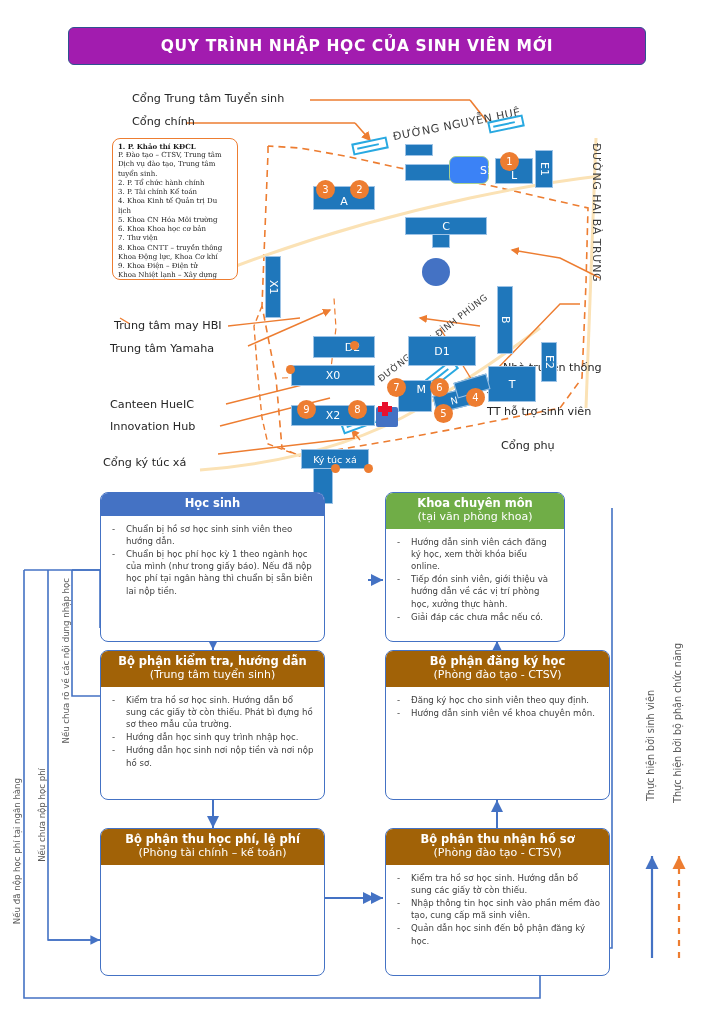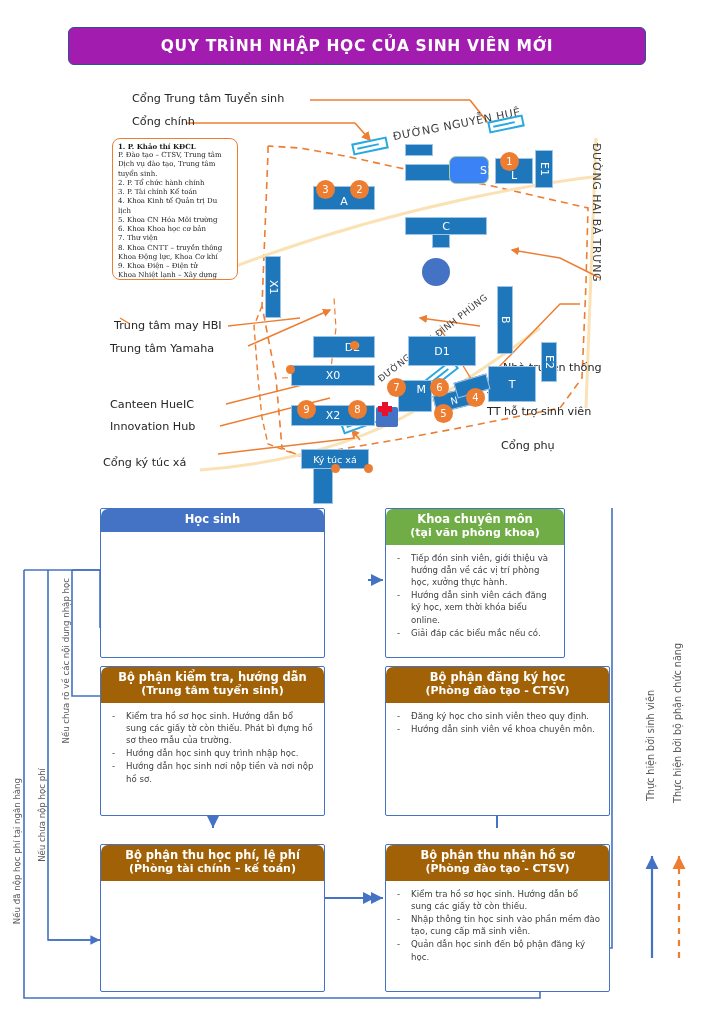--- a/index.html
+++ b/index.html
@@ -126,32 +126,31 @@
   .redcross:after { left: 4px; top: 0; width: 6px; height: 14px; }
 
   
   #flow { position: absolute; left: 0; top: 478px; width: 712px; height: 546px; }
   #flow svg { position: absolute; left: 0; top: 0; }
 
   .node {
     position: absolute;
     border: 1px solid #4472c4;
     background: #ffffff;
-    border-radius: 2px;
-    margin-top: 16px;
+    border-radius: 8px;
   }
   .node .hdr {
     border-radius: 7px 7px 0 0;
     padding: 4px 6px 5px;
     text-align: center;
     color: #ffffff;
     line-height: 1.18;
   }
   .node .hdr .h1 { font-size: 11.5px; font-weight: bold; display: block; }
-  .node .hdr .h2 { font-size: 11px; font-weight: bold; display: block; }
+  .node .hdr .h2 { font-size: 11px; font-weight: normal; display: block; }
   .node.blue  .hdr { background: #4472c4; }
   .node.green .hdr { background: #70ad47; }
   .node.orange .hdr { background: #a16207; }
   .node ul {
     margin: 0; padding: 7px 8px 6px 8px;
     list-style: none;
   }
   .node ul li {
     position: relative;
     font-size: 8.6px;
@@ -392,31 +391,35 @@
 
       <path d="M368,420 L383,420" stroke="#4472c4" stroke-width="2" fill="none" marker-end="url(#bar)"></path>
 
       <path d="M0,0" stroke="none" fill="none"></path>
     </svg>
 
     <div class="node blue" style="left:100px; top:14px; width:225px; height:150px;">
       <div class="hdr">
         <span class="h1">Học sinh</span>
       </div>
+      <ul>
+        <li>Chuẩn bị hồ sơ học sinh sinh viên theo hướng dẫn.</li>
+        <li>Chuẩn bị học phí học kỳ 1 theo ngành học của mình (như trong giấy báo). Nếu đã nộp học phí tại ngân hàng thì chuẩn bị sẵn biên lai nộp tiền.</li>
+      </ul>
     </div>
 
     <div class="node green" style="left:385px; top:14px; width:180px; height:150px;">
       <div class="hdr">
         <span class="h1">Khoa chuyên môn</span>
         <span class="h2">(tại văn phòng khoa)</span>
       </div>
       <ul>
+        <li>Hướng dẫn sinh viên cách đăng ký học, xem thời khóa biểu online.</li>
         <li>Tiếp đón sinh viên, giới thiệu và hướng dẫn về các vị trí phòng học, xưởng thực hành.</li>
-        <li>Hướng dẫn sinh viên cách đăng ký học, xem thời khóa biểu online.</li>
-        <li>Giải đáp các biểu mắc nếu có.</li>
+        <li>Giải đáp các chưa mắc nếu có.</li>
       </ul>
     </div>
 
     <div class="node orange" style="left:100px; top:172px; width:225px; height:150px;">
       <div class="hdr">
         <span class="h1">Bộ phận kiểm tra, hướng dẫn</span>
         <span class="h2">(Trung tâm tuyển sinh)</span>
       </div>
       <ul>
         <li>Kiểm tra hồ sơ học sinh. Hướng dẫn bổ sung các giấy tờ còn thiếu. Phát bì đựng hồ sơ theo mẫu của trường.</li>

